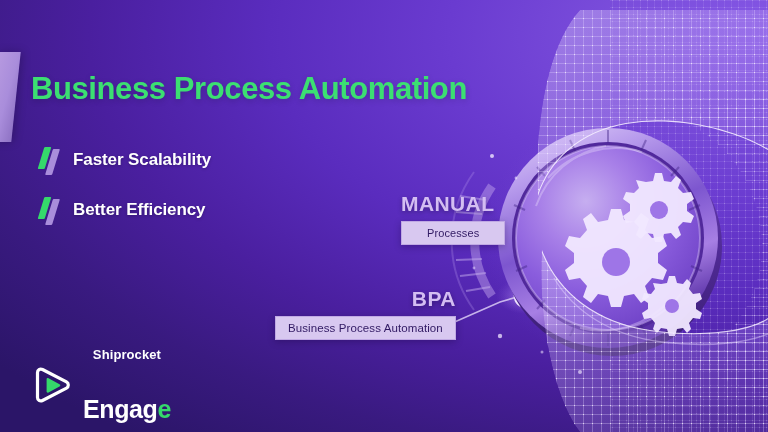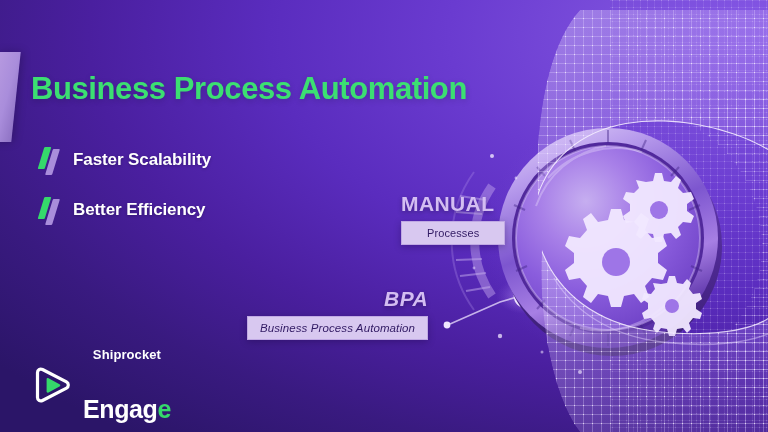--- a/index.html
+++ b/index.html
@@ -50,21 +50,21 @@
   
   .graphic{position:absolute;left:430px;top:0;width:338px;height:432px;}
   
   .callout{position:absolute;}
   .callout-title{
     font-weight:bold;color:#d3bdf2;letter-spacing:.4px;
     text-shadow:0 2px 5px rgba(0,0,0,.3);
   }
   #manual-callout{left:357px;top:192px;margin-left:44px;}
   #manual-callout .callout-title{font-size:21px;}
-  #bpa-callout{left:247px;top:287px;font-style:italic;}
+  #bpa-callout{left:275px;top:287px;}
   #bpa-callout .callout-title{font-size:21px;text-align:right;}
   .badge{
     display:inline-block;background:#d8c8f0;color:#311a63;
     font-size:11px;font-weight:normal;letter-spacing:.1px;
     padding:5px 25px;margin-top:5px;
     border:1px solid #c0a9e4;
     box-shadow:0 2px 7px rgba(20,4,50,.3);
   }
   #bpa-callout .badge{font-size:11.5px;padding:5px 12px;}
   .title-row-right{display:flex;justify-content:flex-end;}

